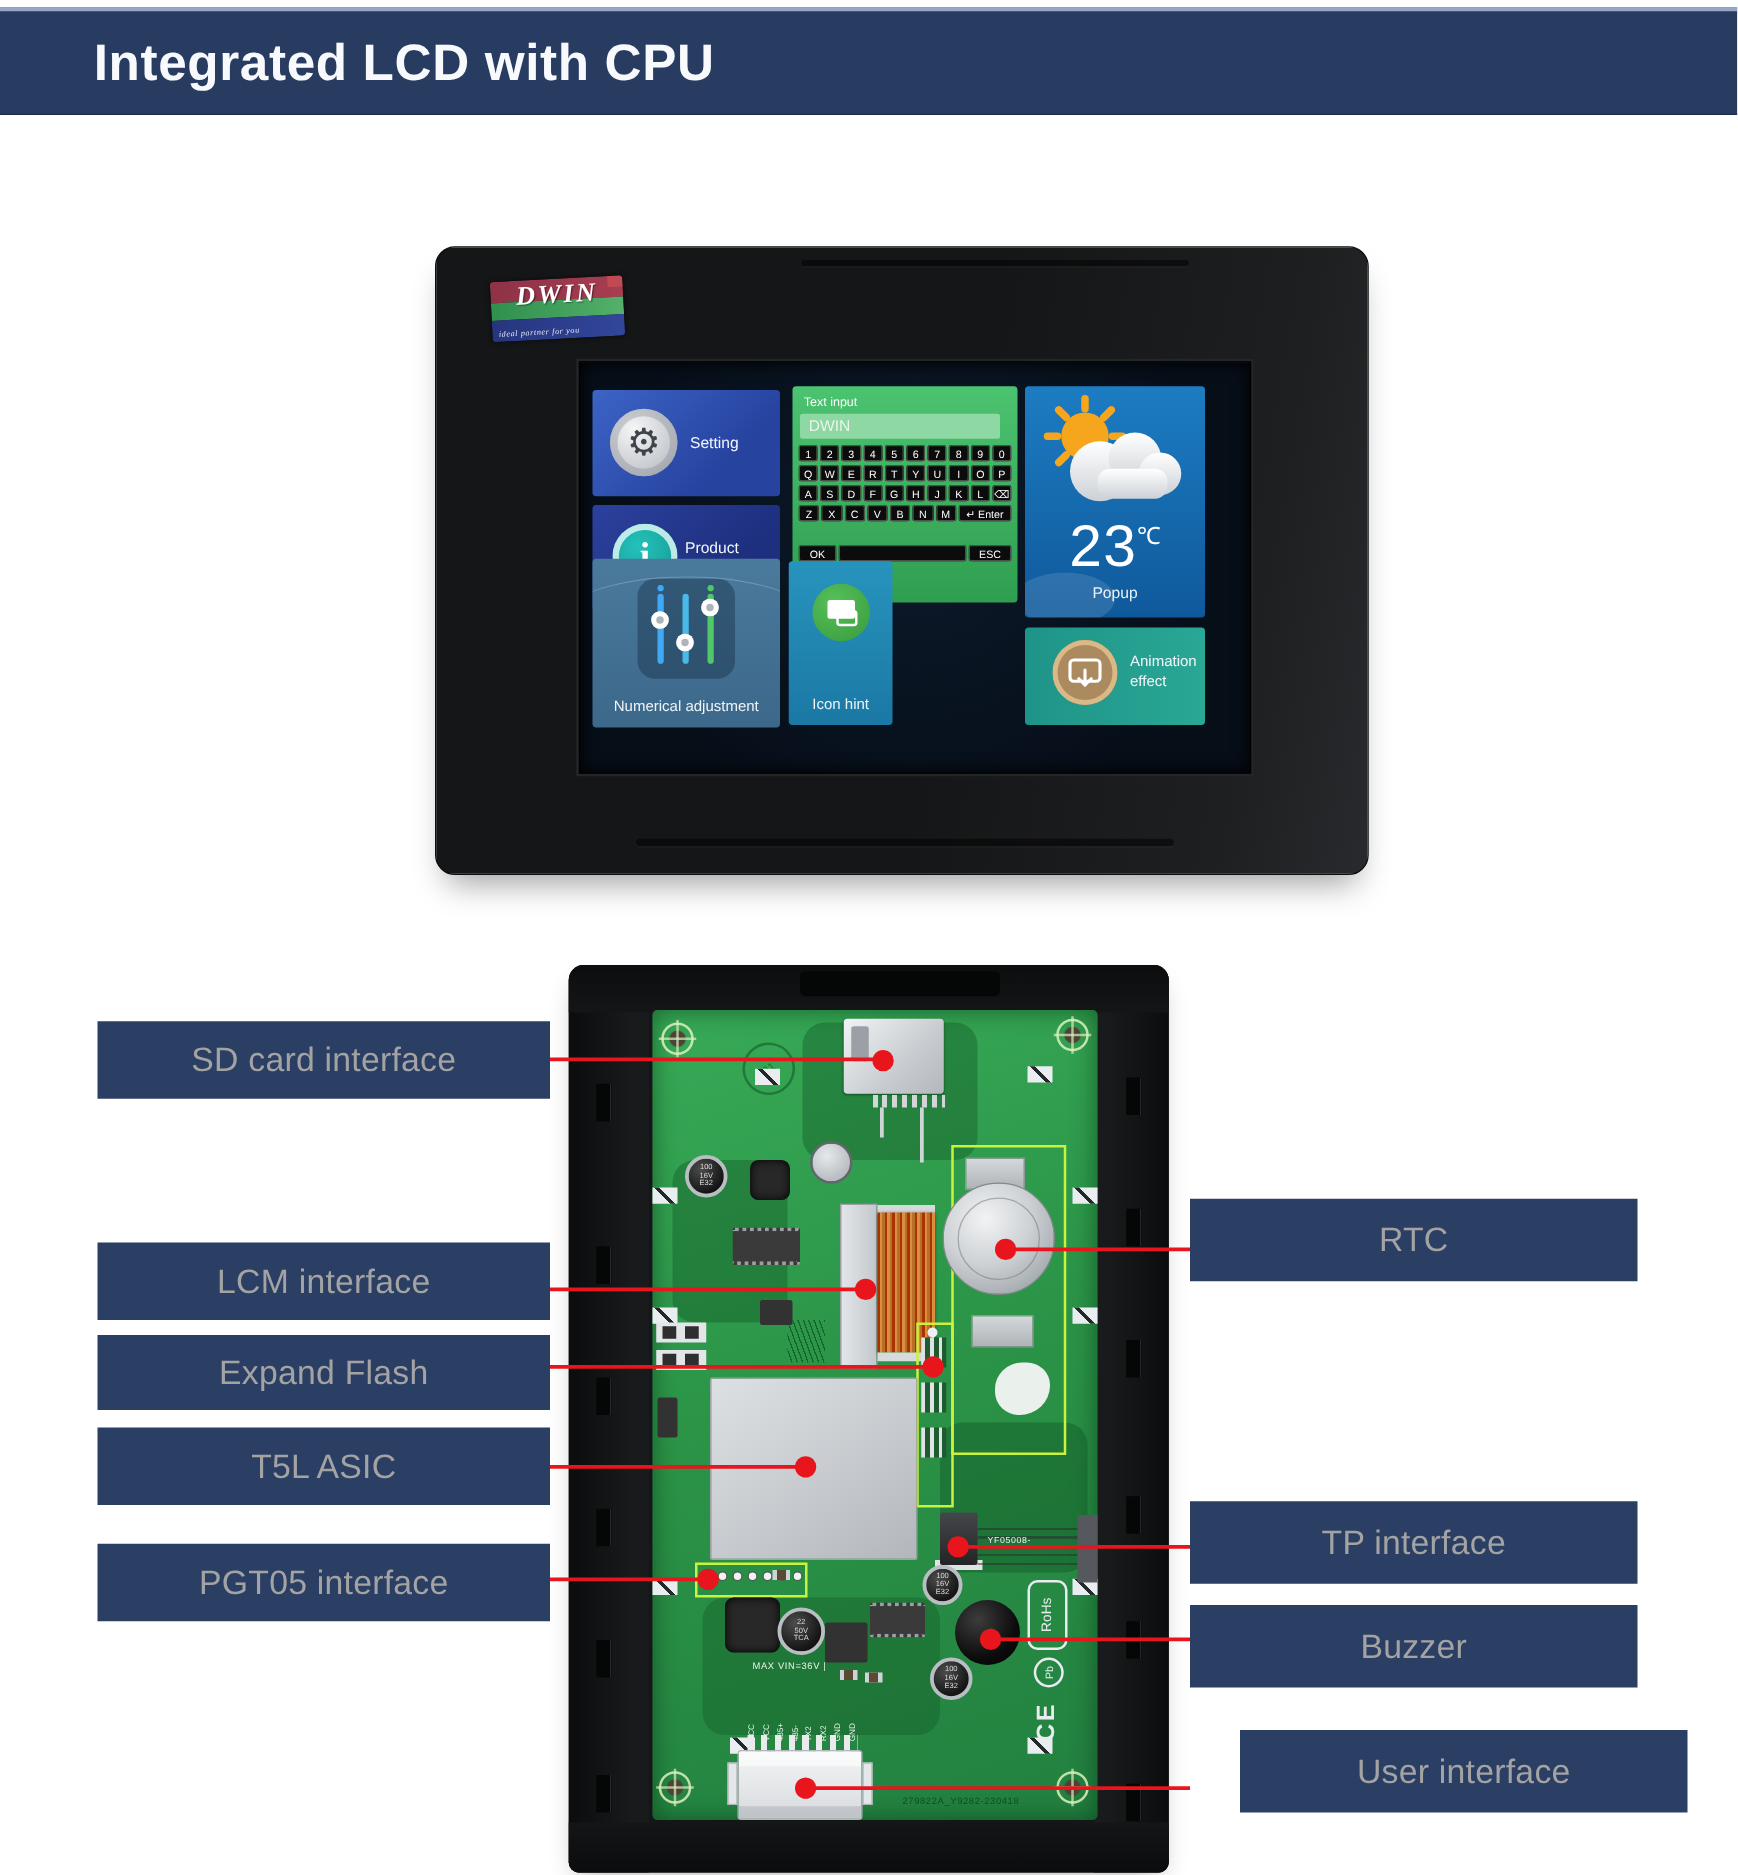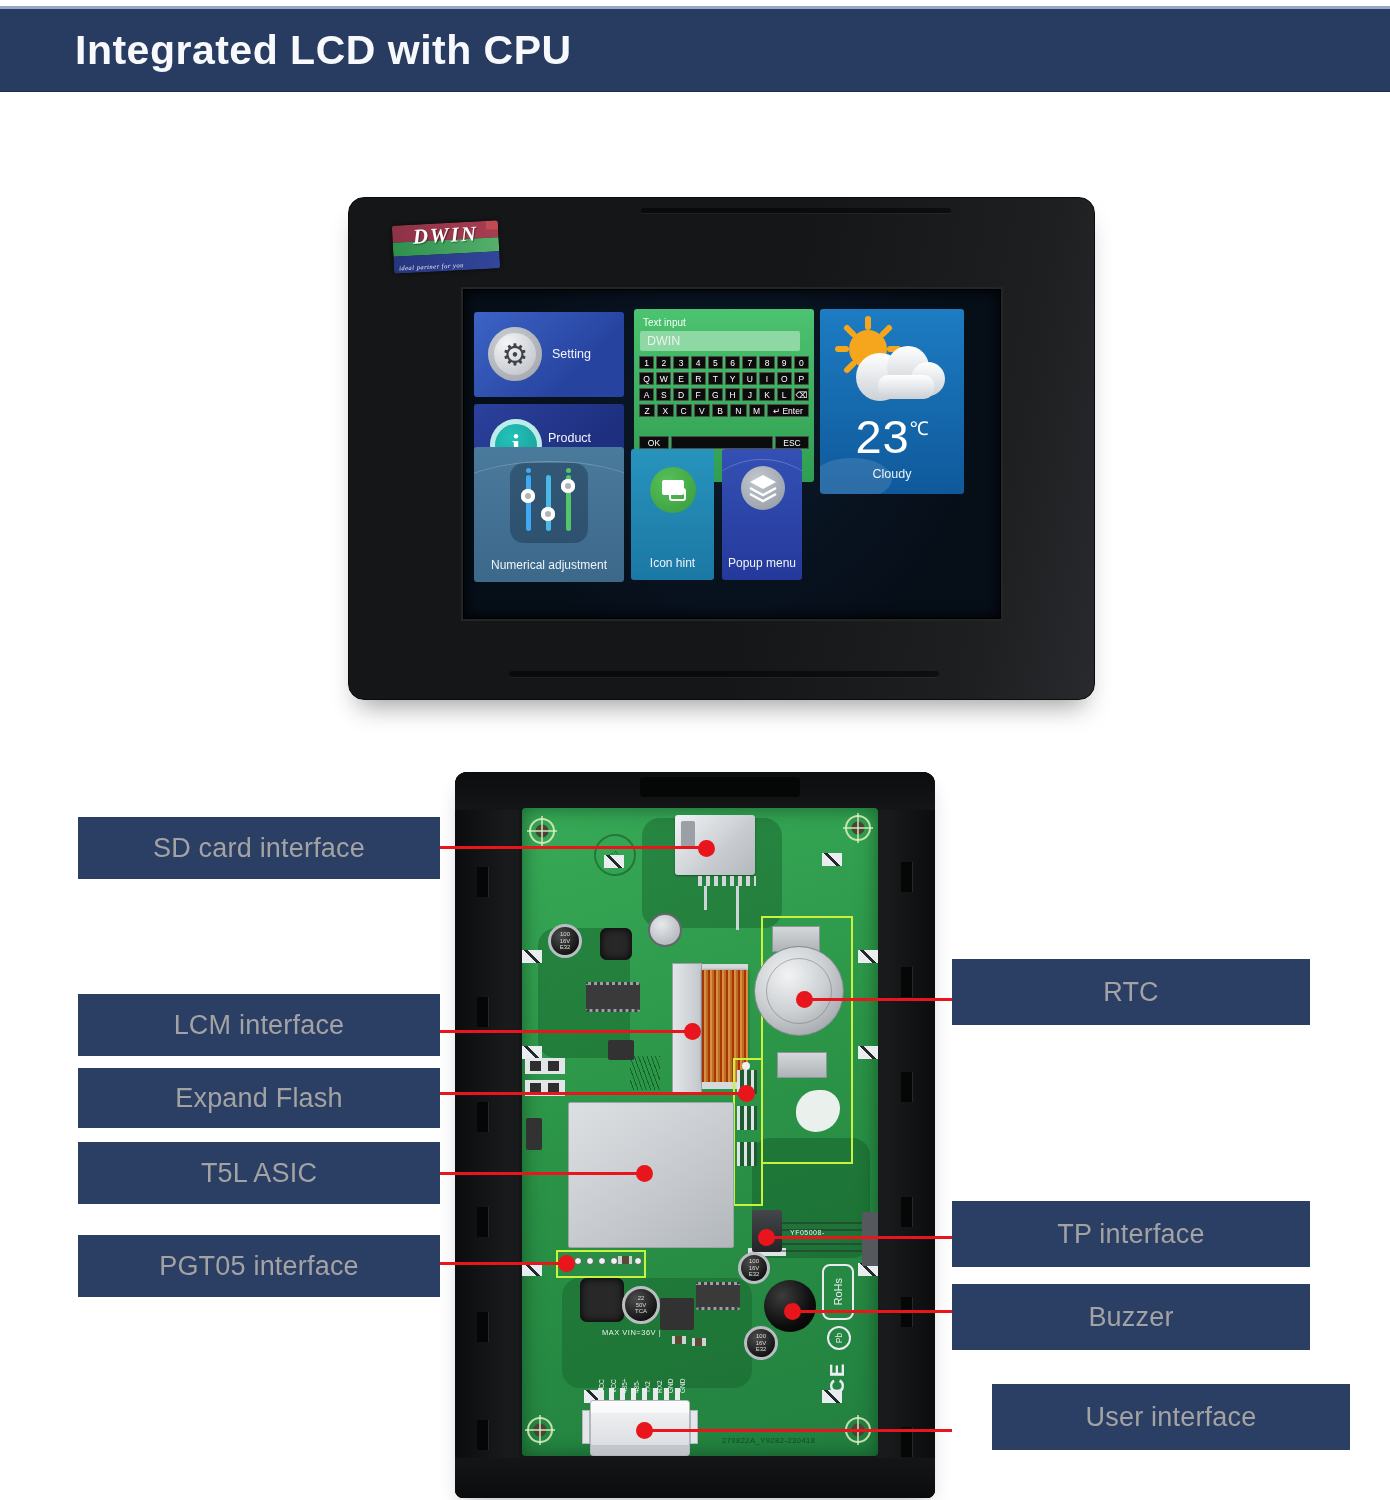--- a/index.html
+++ b/index.html
@@ -317,21 +317,21 @@
           </linearGradient>
             </defs>
           <circle cx="52" cy="62" r="24" fill="url(#cg)"></circle>
           <circle cx="80" cy="52" r="21" fill="url(#cg)"></circle>
           <circle cx="100" cy="64" r="17" fill="url(#cg)"></circle>
           <rect x="50" y="60" width="56" height="24" rx="10" fill="url(#cg)"></rect>
         </svg>
         <div class="temp" data-name="temperature-value">
           <span data-name="temperature-number">23</span><span class="unit" data-name="temperature-unit">℃</span>
         </div>
-        <div class="cond" data-name="weather-condition">Cloudy</div>
+        <div class="cond" data-name="weather-condition">Popup</div>
         <div class="w-haze" data-name="cloud-haze-decor"></div>
       </div>
 
       <div class="tile t-iconhint" data-name="tile-icon-hint">
         <div class="ic-circle hint-circle" data-name="windows-icon">
           <svg width="46" height="46" viewBox="0 0 46 46">
             <rect x="12" y="13" width="22" height="15" rx="2" fill="#fff"></rect>
             <rect x="20" y="22" width="15" height="11" rx="2" fill="none" stroke="#fff" stroke-width="2"></rect>
           </svg>
         </div>
@@ -345,31 +345,30 @@
           <span class="track" style="left:16px;background:#3fa9f5;" data-name="slider-track"></span>
           <span class="track" style="left:36px;background:#49b9e8;" data-name="slider-track"></span>
           <span class="track" style="left:56px;background:#52c76a;" data-name="slider-track"></span>
           <span class="knob" style="left:11px;top:26px;" data-name="slider-knob"></span>
           <span class="knob" style="left:31px;top:44px;" data-name="slider-knob"></span>
           <span class="knob" style="left:51px;top:16px;" data-name="slider-knob"></span>
         </div>
         <div class="tile-label" data-name="tile-numerical-label">Numerical adjustment</div>
       </div>
 
-      <div class="tile t-popup wave" data-name="tile-popup-menu">
-        <div class="ic-circle popup-circle" data-name="layers-icon">
-          <svg width="44" height="44" viewBox="0 0 44 44">
-            <path d="M22 9 L35 16 22 23 9 16 Z" fill="#fff"></path>
-            <path d="M9 22 L22 29 35 22" fill="none" stroke="#fff" stroke-width="2.5"></path>
-            <path d="M9 28 L22 35 35 28" fill="none" stroke="#fff" stroke-width="2.5"></path>
+
+      <div class="tile t-anim" data-name="tile-animation-effect">
+        <div class="ic-circle anim-circle" data-name="touch-gesture-icon">
+          <svg width="52" height="52" viewBox="0 0 52 52">
+            <rect x="14" y="16" width="24" height="17" rx="3" fill="none" stroke="#fff" stroke-width="2.5"></rect>
+            <path d="M26 24 L26 36 M21 31 L26 36 L31 31" fill="none" stroke="#fff" stroke-width="2.5" stroke-linecap="round"></path>
           </svg>
         </div>
-        <div class="tile-label" data-name="tile-popup-menu-label">Popup menu</div>
-      </div>
-
+        <div class="anim-label" data-name="tile-animation-label">Animation effect</div>
+      </div>
     </div>
   </div>
 
   <div class="dev-back" data-name="lcd-device-back">
     <div class="rail-l" data-name="case-rail-left"></div>
     <div class="rail-r" data-name="case-rail-right"></div>
     <div class="case-top" data-name="case-top"></div>
     <div class="case-bot" data-name="case-bottom"></div>
     <div class="top-channel" data-name="case-top-channel"></div>
     <div class="notch" style="left:22px;top:95px;" data-name="case-notch"></div>

